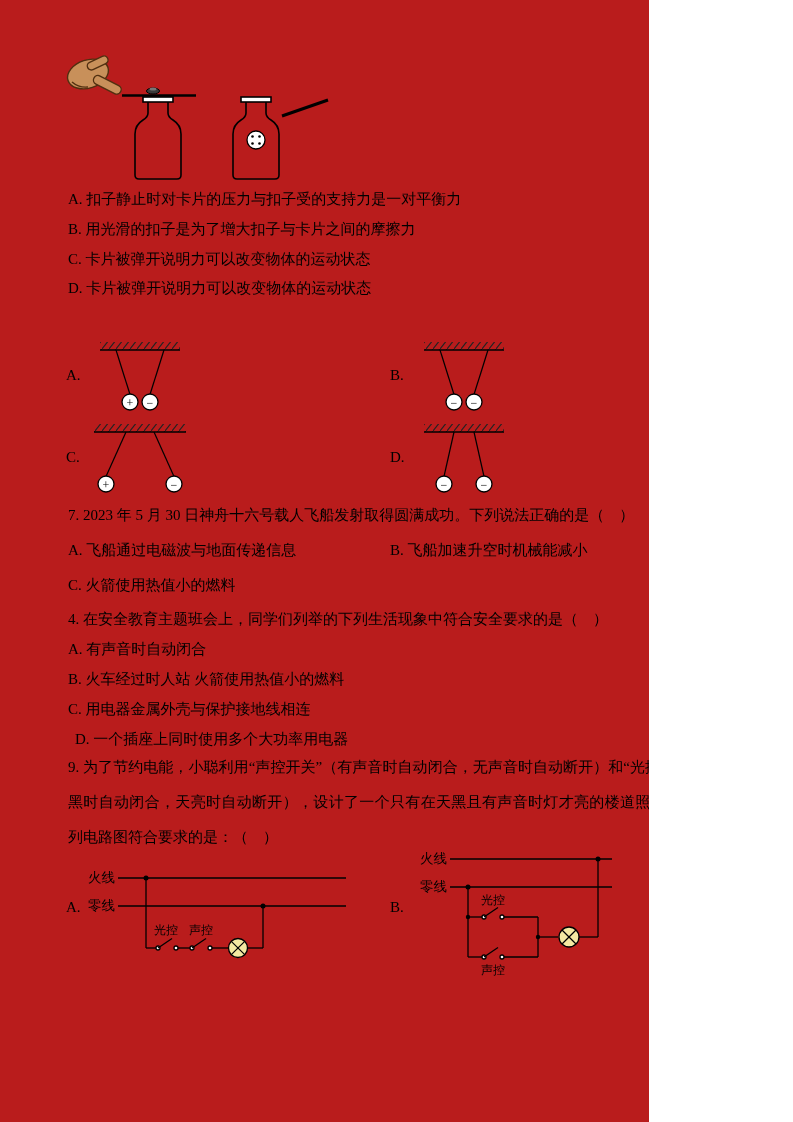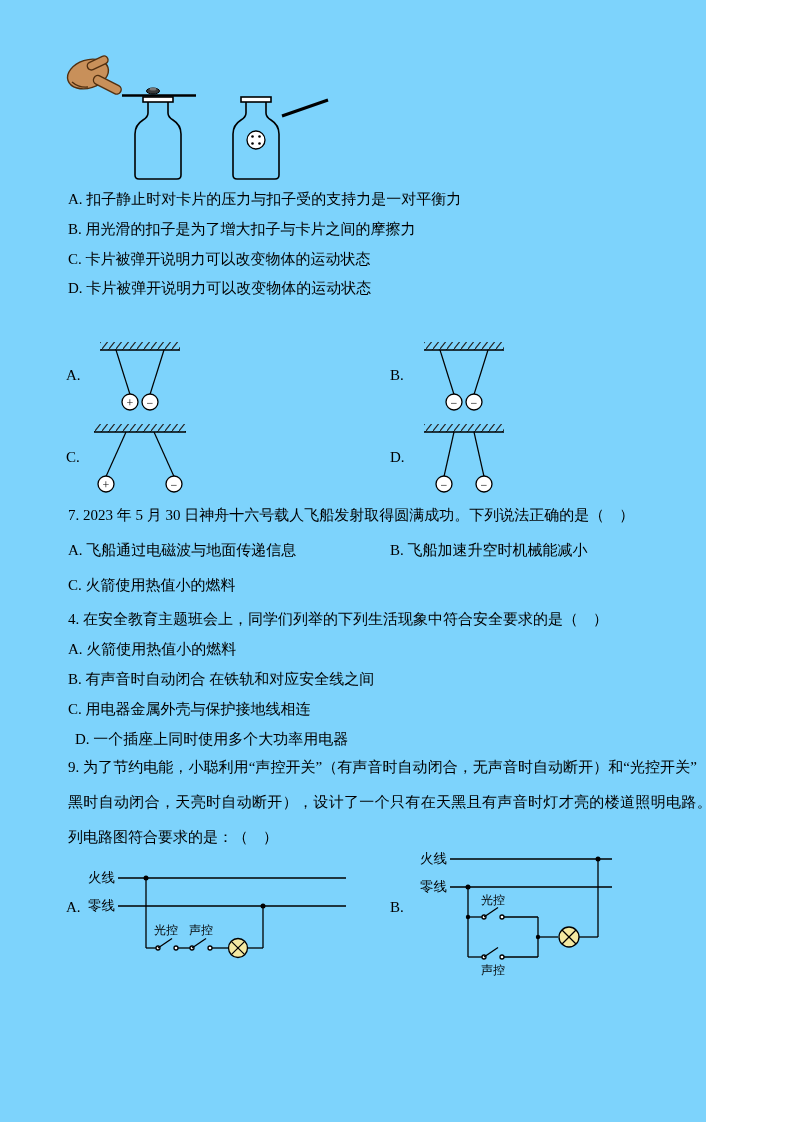--- a/index.html
+++ b/index.html
@@ -1,20 +1,20 @@
 <!DOCTYPE html>
 <html><head>
 <meta charset="utf-8">
 <style>
   * { box-sizing: border-box; }
   html, body { margin:0; padding:0; background:#fff; }
   .page {
     position: relative;
-    width: 706px; height: 1122px;
-    background: #7dd3fc;
+    width: 649px; height: 1122px;
+    background: #b91c1c;
     font-family: "Liberation Serif", "DejaVu Serif", serif;
     color: #000;
     overflow: hidden;
   }
   .abs { position: absolute; }
   .txt { font-size: 15px; line-height: 1.25; white-space: nowrap; }
   .q9p { font-size: 15px; line-height: 35px; text-align: justify; white-space: normal; }
   svg { display: block; }
   svg text { font-family: "Liberation Serif", "DejaVu Serif", serif; fill:#000; }
 </style>
@@ -119,22 +119,22 @@
     <text x="32" y="66.5" text-anchor="middle" font-size="12">−</text>
     <text x="72" y="66.5" text-anchor="middle" font-size="12">−</text>
   </svg>
 
   <div class="abs txt" style="left:68px;top:506px">7. 2023 年 5 月 30 日神舟十六号载人飞船发射取得圆满成功。下列说法正确的是（　）</div>
   <div class="abs txt" style="left:68px;top:541px">A. 飞船通过电磁波与地面传递信息</div>
   <div class="abs txt" style="left:390px;top:541px">B. 飞船加速升空时机械能减小</div>
   <div class="abs txt" style="left:68px;top:576px">C. 火箭使用热值小的燃料</div>
 
   <div class="abs txt" style="left:68px;top:610px">4. 在安全教育主题班会上，同学们列举的下列生活现象中符合安全要求的是（　）</div>
-  <div class="abs txt" style="left:68px;top:640px">A. 火箭使用热值小的燃料</div>
-  <div class="abs txt" style="left:68px;top:670px">B. 有声音时自动闭合 在铁轨和对应安全线之间</div>
+  <div class="abs txt" style="left:68px;top:640px">A. 有声音时自动闭合</div>
+  <div class="abs txt" style="left:68px;top:670px">B. 火车经过时人站 火箭使用热值小的燃料</div>
   <div class="abs txt" style="left:68px;top:700px">C. 用电器金属外壳与保护接地线相连</div>
   <div class="abs txt" style="left:75px;top:730px">D. 一个插座上同时使用多个大功率用电器</div>
 
   <div class="abs q9p" style="left:68px;top:750px;width:659px">9. 为了节约电能，小聪利用“声控开关”（有声音时自动闭合，无声音时自动断开）和“光控开关”（天黑时自动闭合，天亮时自动断开），设计了一个只有在天黑且有声音时灯才亮的楼道照明电路。下列电路图符合要求的是：（　）</div>
 
   <div class="abs txt" style="left:66px;top:898px">A.</div>
 
   <svg class="abs" style="left:78px;top:862px" width="285" height="125" viewBox="0 0 285 125">
     <text x="10" y="20" font-size="13.5">火线</text>
     <line x1="40" y1="16" x2="268" y2="16" stroke="#000" stroke-width="1.3"></line>

